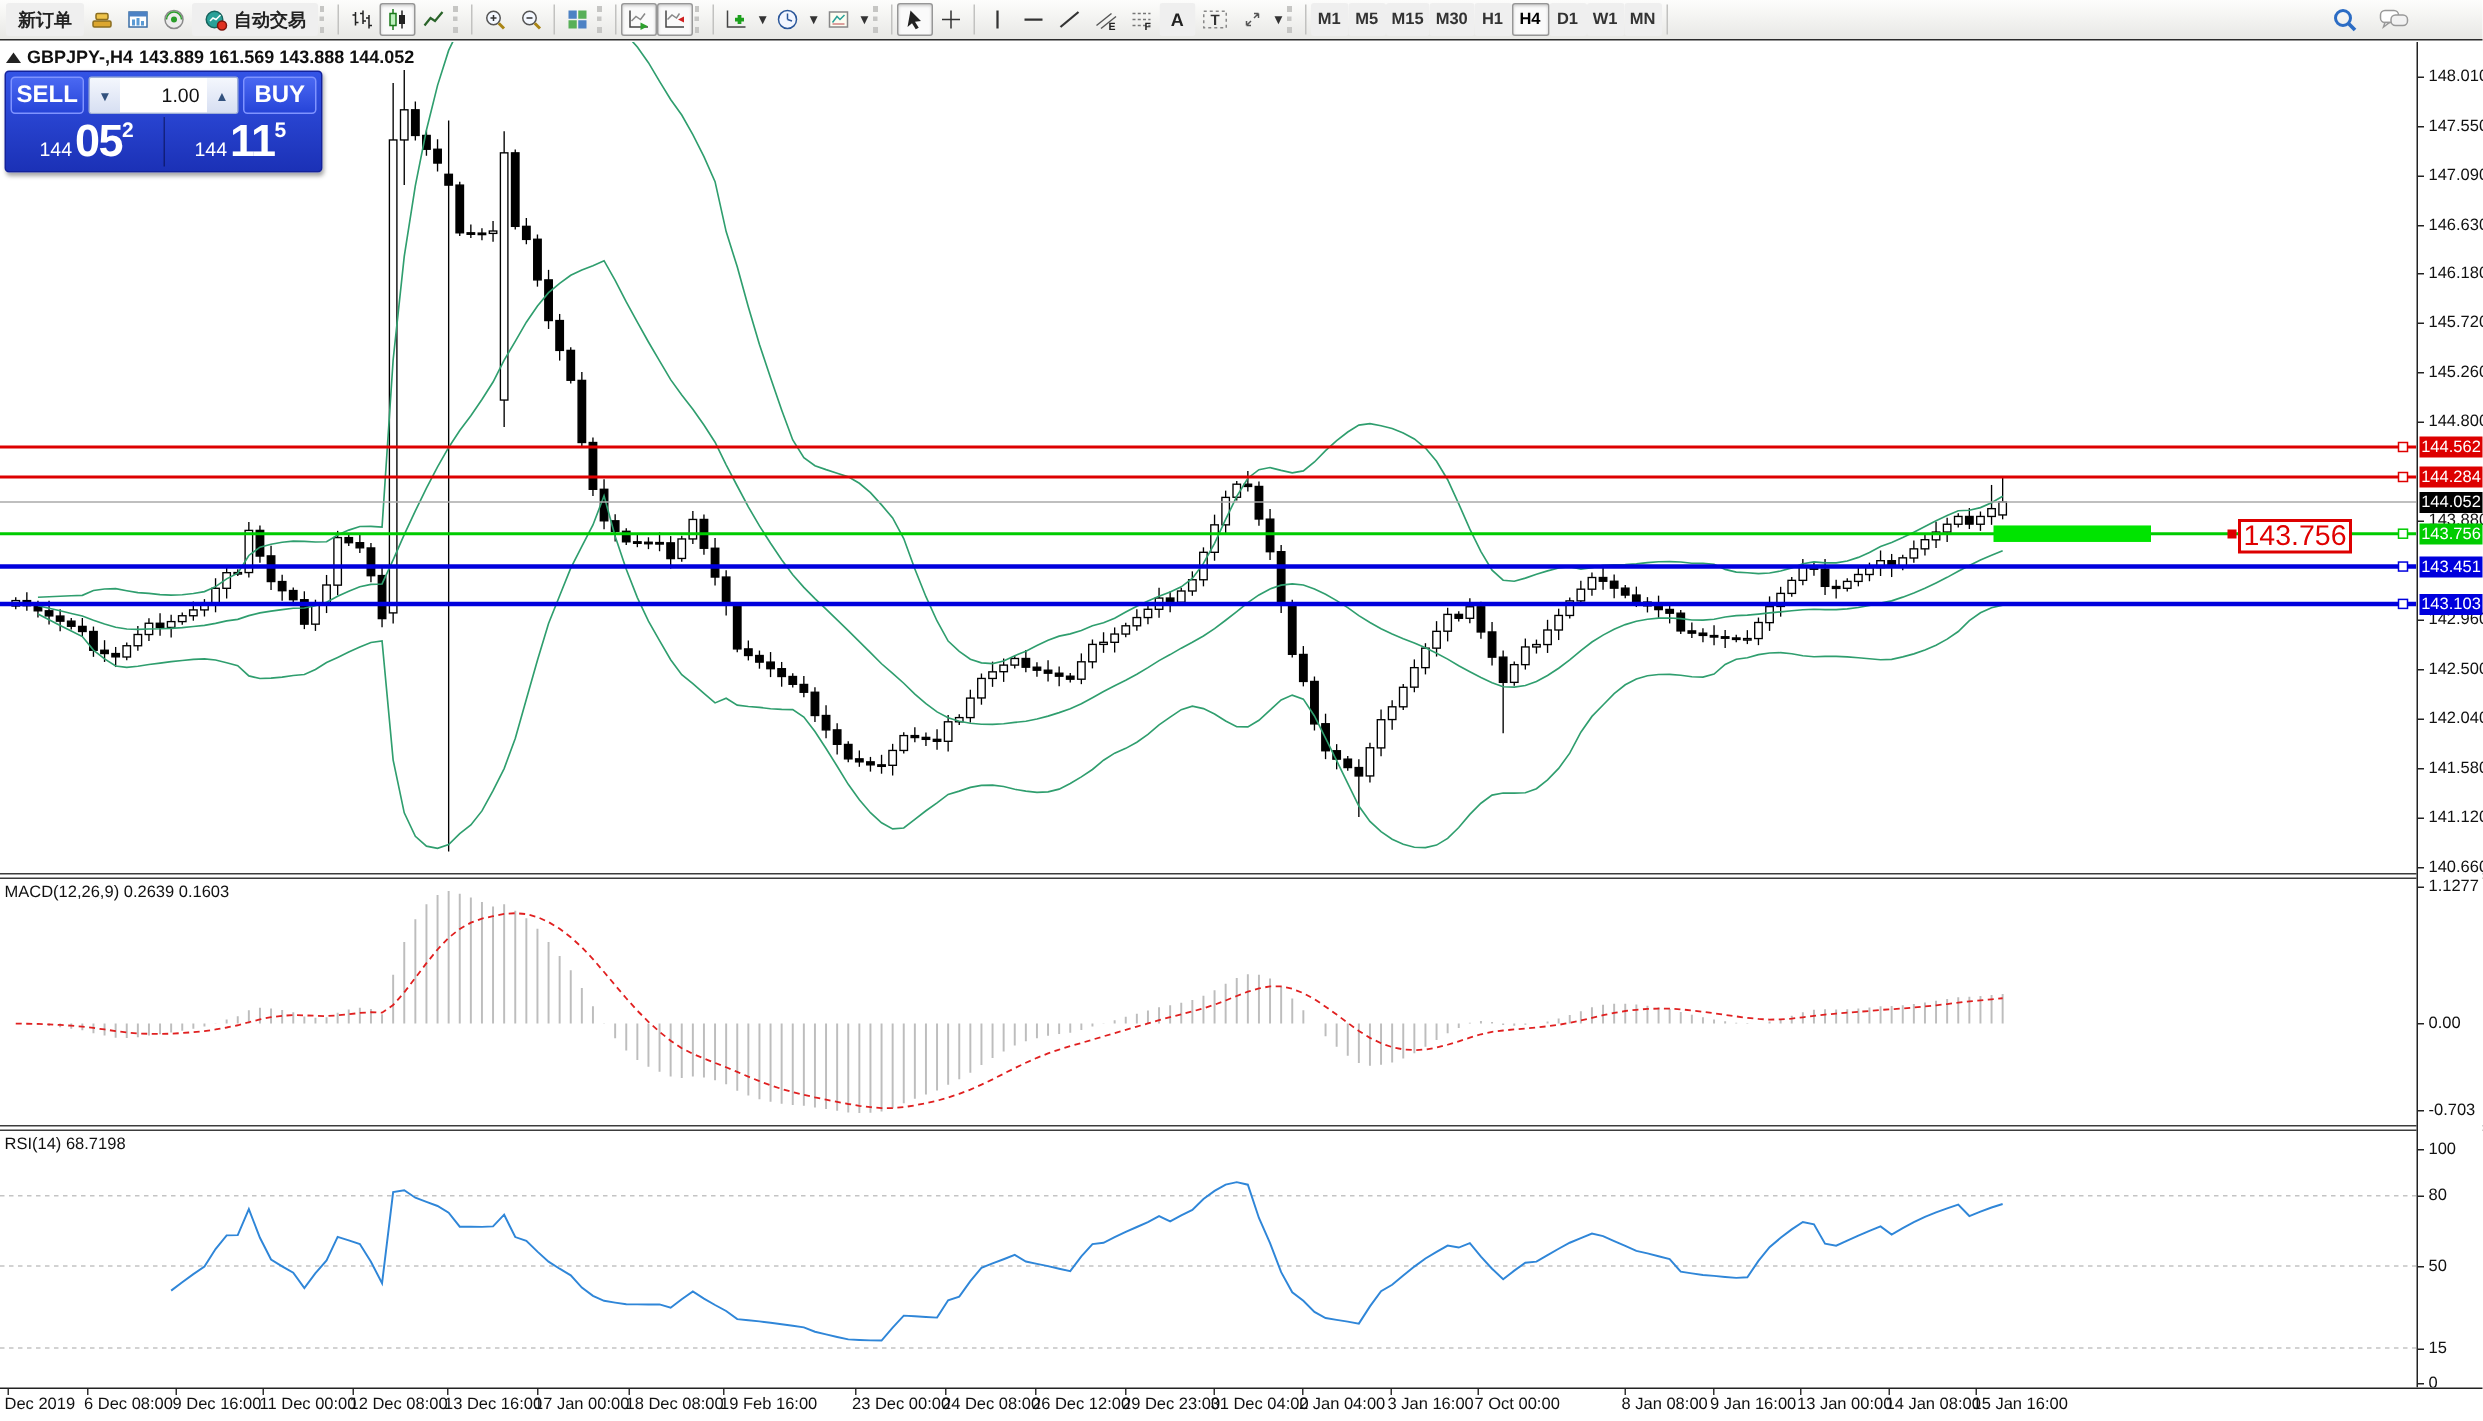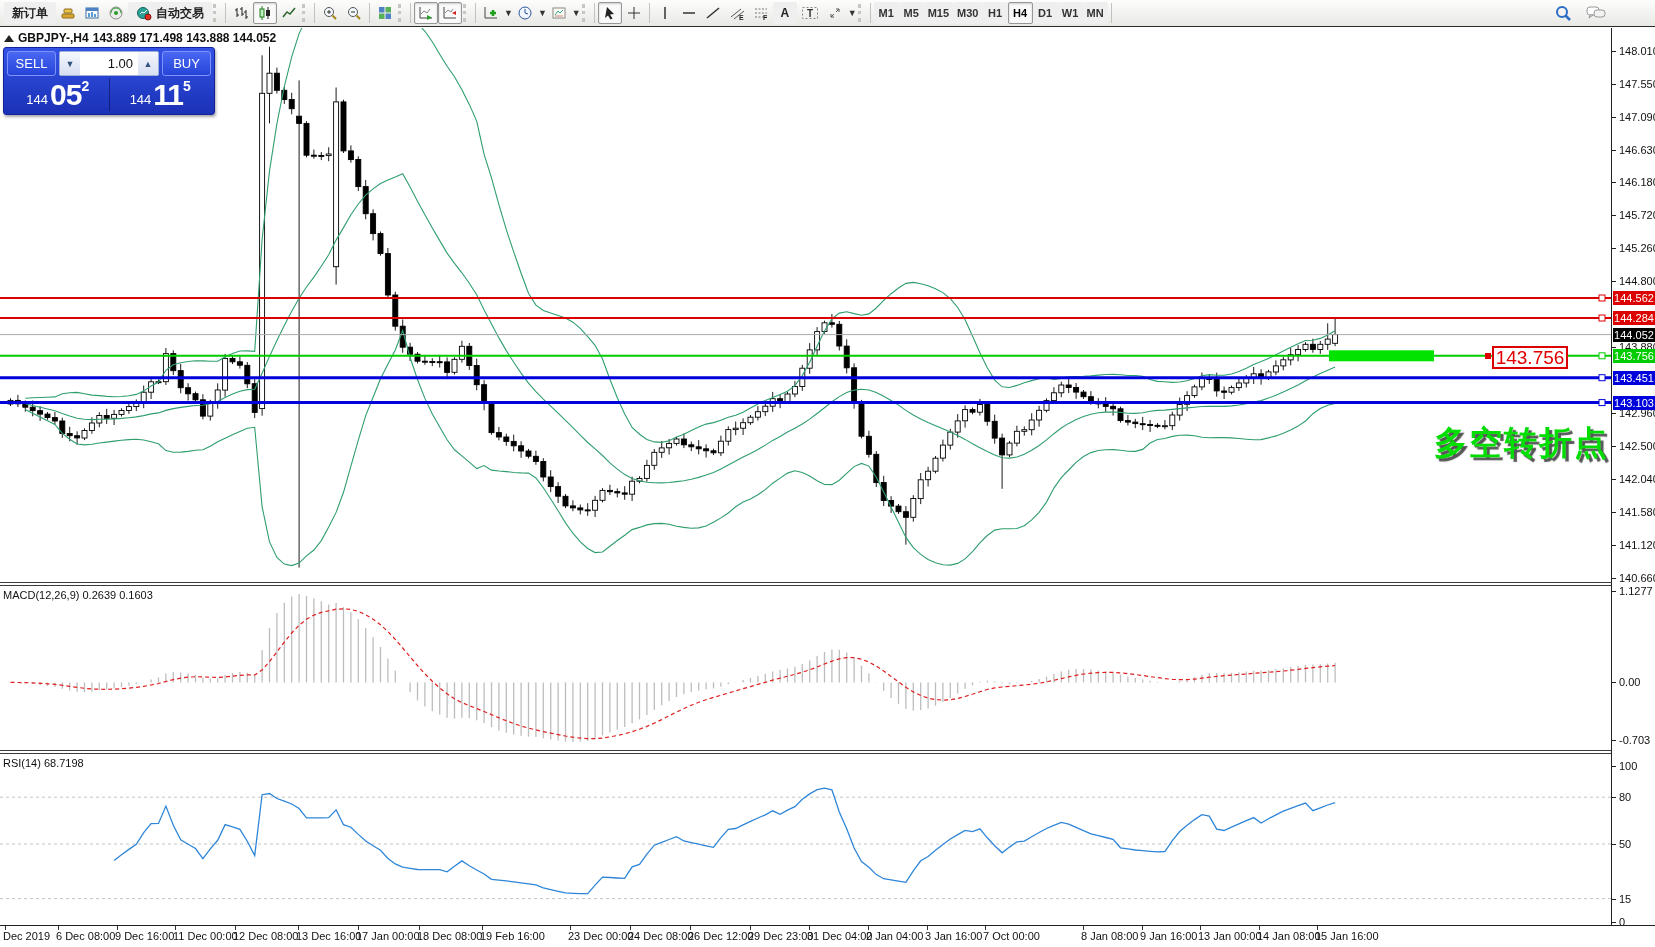--- a/index.html
+++ b/index.html
@@ -30,21 +30,21 @@
   .date-axis{position:absolute;left:0;top:897px;width:1655px;height:22px;background:#fff;border-top:1px solid #222;box-sizing:border-box;}
   .dlabel{position:absolute;top:4px;font-size:11px;color:#111;white-space:nowrap;}
   .dtick{position:absolute;top:0;width:1px;height:4px;background:#333;}
   .ind-label{position:absolute;font-size:11px;color:#111;white-space:nowrap;}
   
   .sym-row{position:absolute;left:4px;top:3px;display:flex;align-items:center;gap:4px;font-size:12px;font-weight:700;color:#101010;}
   .tri{width:0;height:0;border-left:5px solid transparent;border-right:5px solid transparent;border-bottom:7px solid #222;}
   .oneclick{position:absolute;left:3px;top:19px;width:212px;background:linear-gradient(180deg,#3353e6,#1b31b6);
     border:1px solid #14229a;border-radius:3px;padding:3px;box-sizing:border-box;box-shadow:1px 2px 3px rgba(0,0,0,.35);}
   .oc-row1{display:flex;height:25px;gap:3px;}
-  .oc-btn{flex:0 0 47px;display:flex;align-items:center;justify-content:center;color:#fff;font-size:13px;font-weight:400;
+  .oc-btn{flex:0 0 47px;display:flex;align-items:center;justify-content:center;color:#fff;font-size:16px;font-weight:700;
     background:linear-gradient(#4a68f2,#2644d8);border:1px solid #7f93ff;border-radius:3px;}
   .oc-stepper{flex:1;display:flex;border:1px solid #9fb0d8;border-radius:2px;overflow:hidden;background:#fff;}
   .oc-arrow{width:20px;display:flex;align-items:center;justify-content:center;background:linear-gradient(#f4f7fd,#d7dff2);
     color:#33527e;font-size:9px;border:0;}
   .oc-vol{flex:1;border:0;font-size:13px;text-align:right;padding:0 5px;font-family:"Liberation Sans",sans-serif;color:#111;min-width:0;}
   .oc-row2{display:flex;height:33px;margin-top:2px;color:#fff;}
   .oc-price{flex:1;display:flex;align-items:center;justify-content:center;}
   .oc-price.sell{border-right:1px solid rgba(0,0,40,.45);}
   .oc-pre{font-size:13px;align-self:flex-end;padding-bottom:4px;margin-right:2px;}
   .oc-big{font-size:30px;font-weight:700;line-height:30px;letter-spacing:-1px;}
@@ -950,21 +950,21 @@
       <div class="dlabel" style="left:1198px">13 Jan 00:00</div>
       <div class="dtick" style="left:1259px"></div>
       <div class="dlabel" style="left:1257px">14 Jan 08:00</div>
       <div class="dtick" style="left:1317px"></div>
       <div class="dlabel" style="left:1315px">15 Jan 16:00</div>
     </div>
 
   <div class="sym-row">
     <span class="tri"></span>
     <span>GBPJPY-,H4</span>
-    <span style="font-weight:600">143.889 171.498 143.888 144.052</span>
+    <span style="font-weight:600">143.889 161.569 143.888 144.052</span>
   </div>
 
   <div class="oneclick">
     <div class="oc-row1">
       <div class="oc-btn">SELL</div>
       <div class="oc-stepper">
         <button class="oc-arrow">▼</button>
         <input class="oc-vol" value="1.00" style="">
         <button class="oc-arrow">▲</button>
       </div>
@@ -982,14 +982,13 @@
         <span class="oc-sup">5</span>
       </div>
     </div>
   </div>
 
   <div class="ind-label" id="macdLabel" style="left: 3px; top: 561px;">MACD(12,26,9) 0.2639 0.1603</div>
   <div class="ind-label" id="rsiLabel" style="left: 3px; top: 729px;">RSI(14) 68.7198</div>
 
   <div class="red-handle" id="calloutHandle" style="left: 1485px; top: 324.799px;"></div>
   <div class="callout" id="callout" style="left: 1492px; top: 318px; width: 76px; height: 23px; line-height: 19px;">143.756</div>
-  <div class="cn-note" id="cnNote" style="left: 1434px; top: 393px;">多空转折点</div>
 </div>
 
 </body></html>

